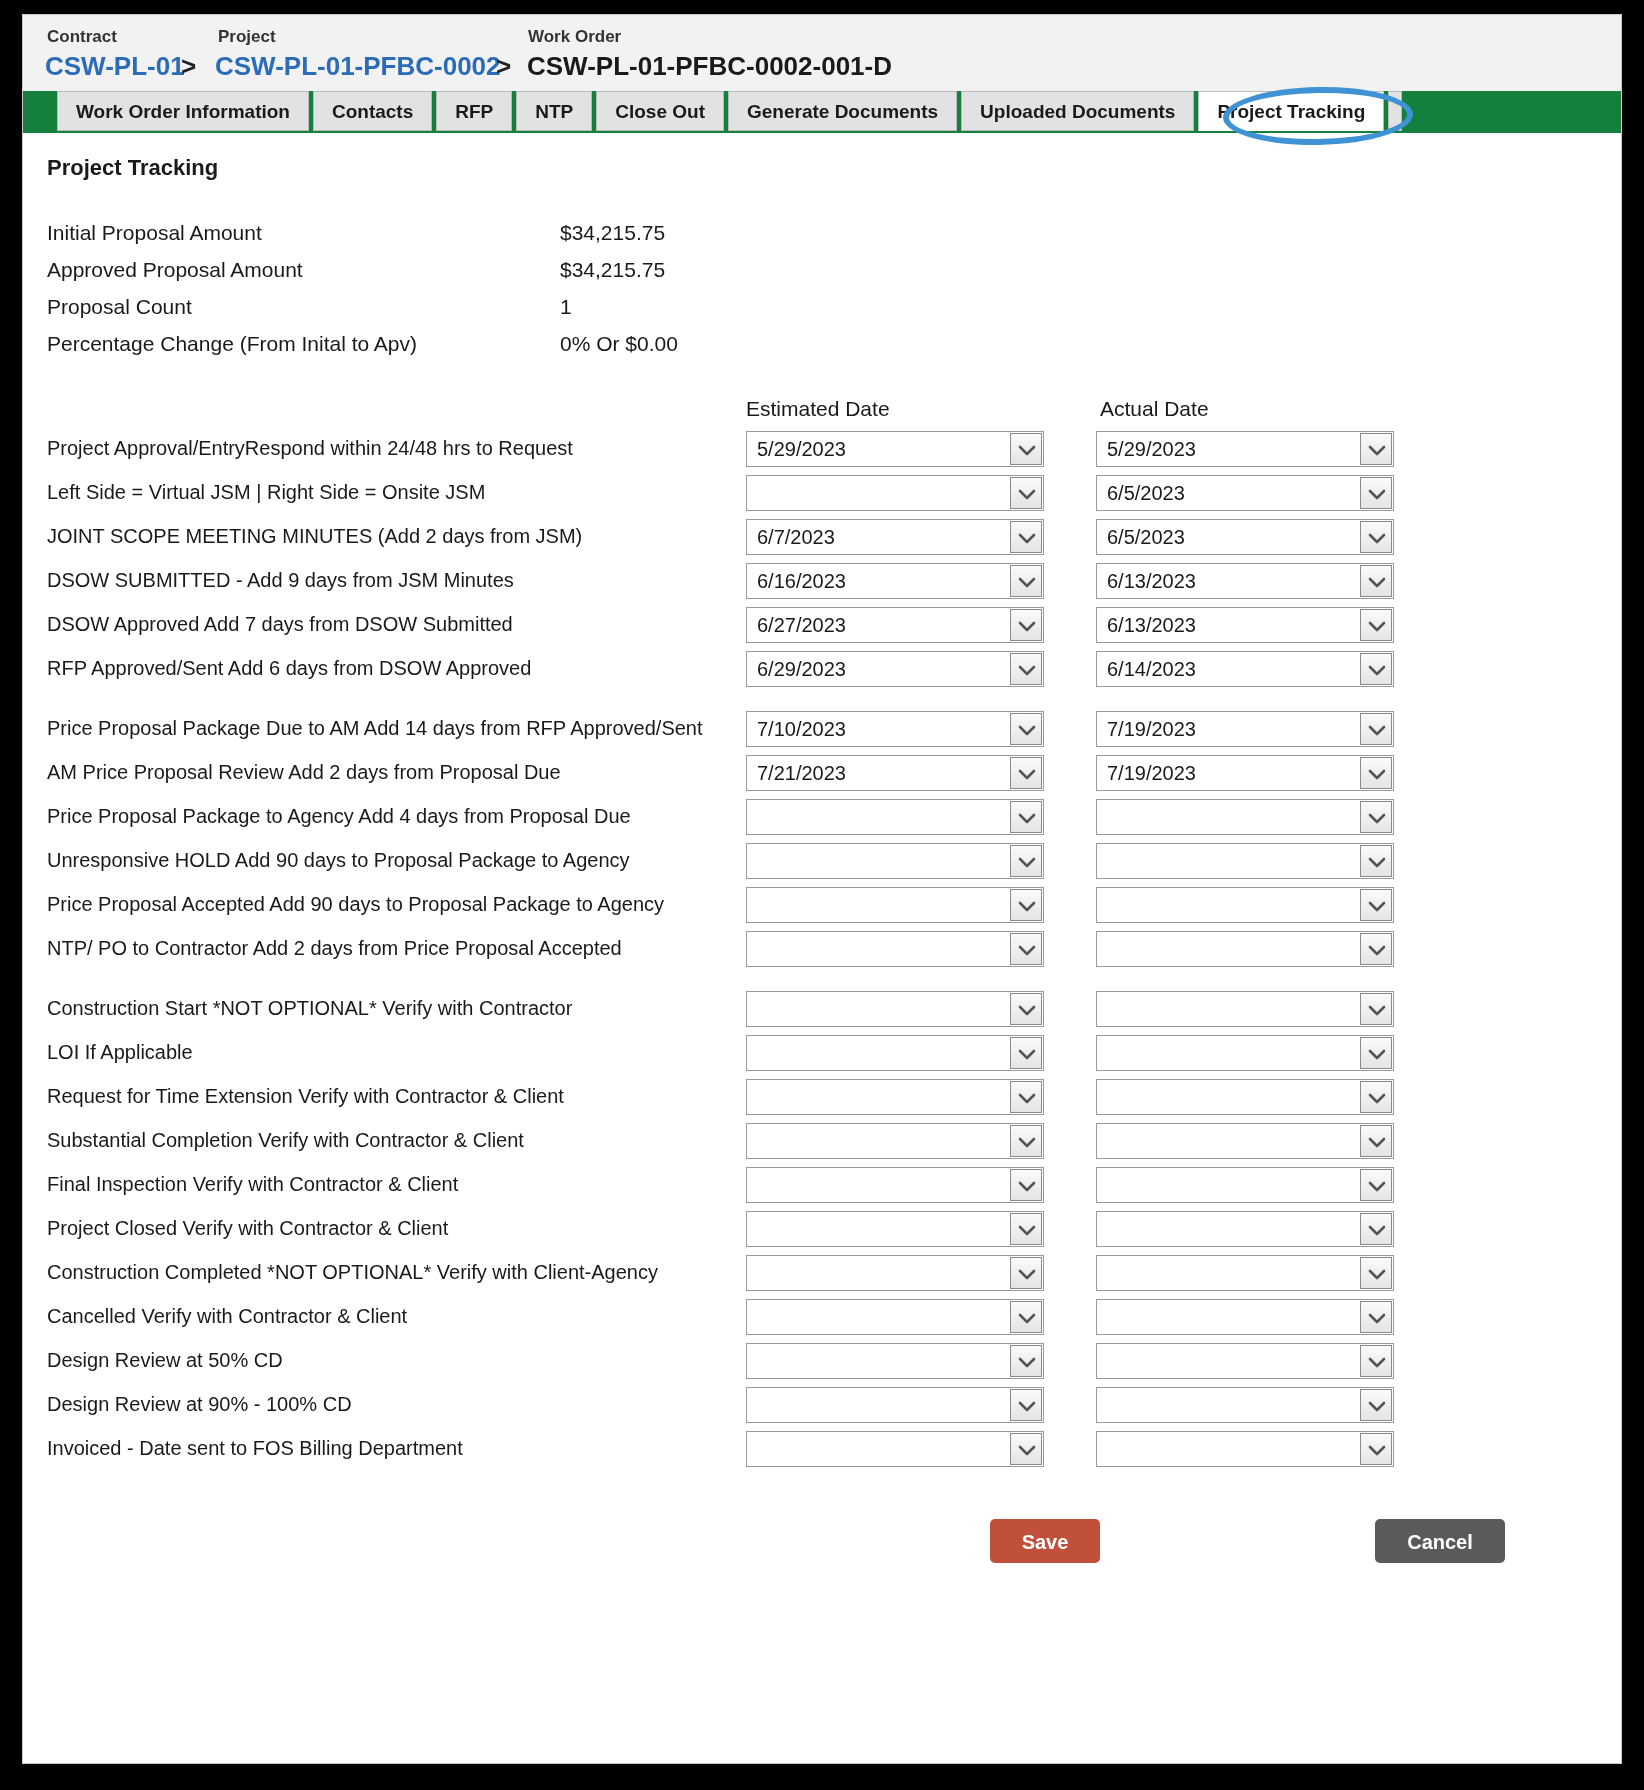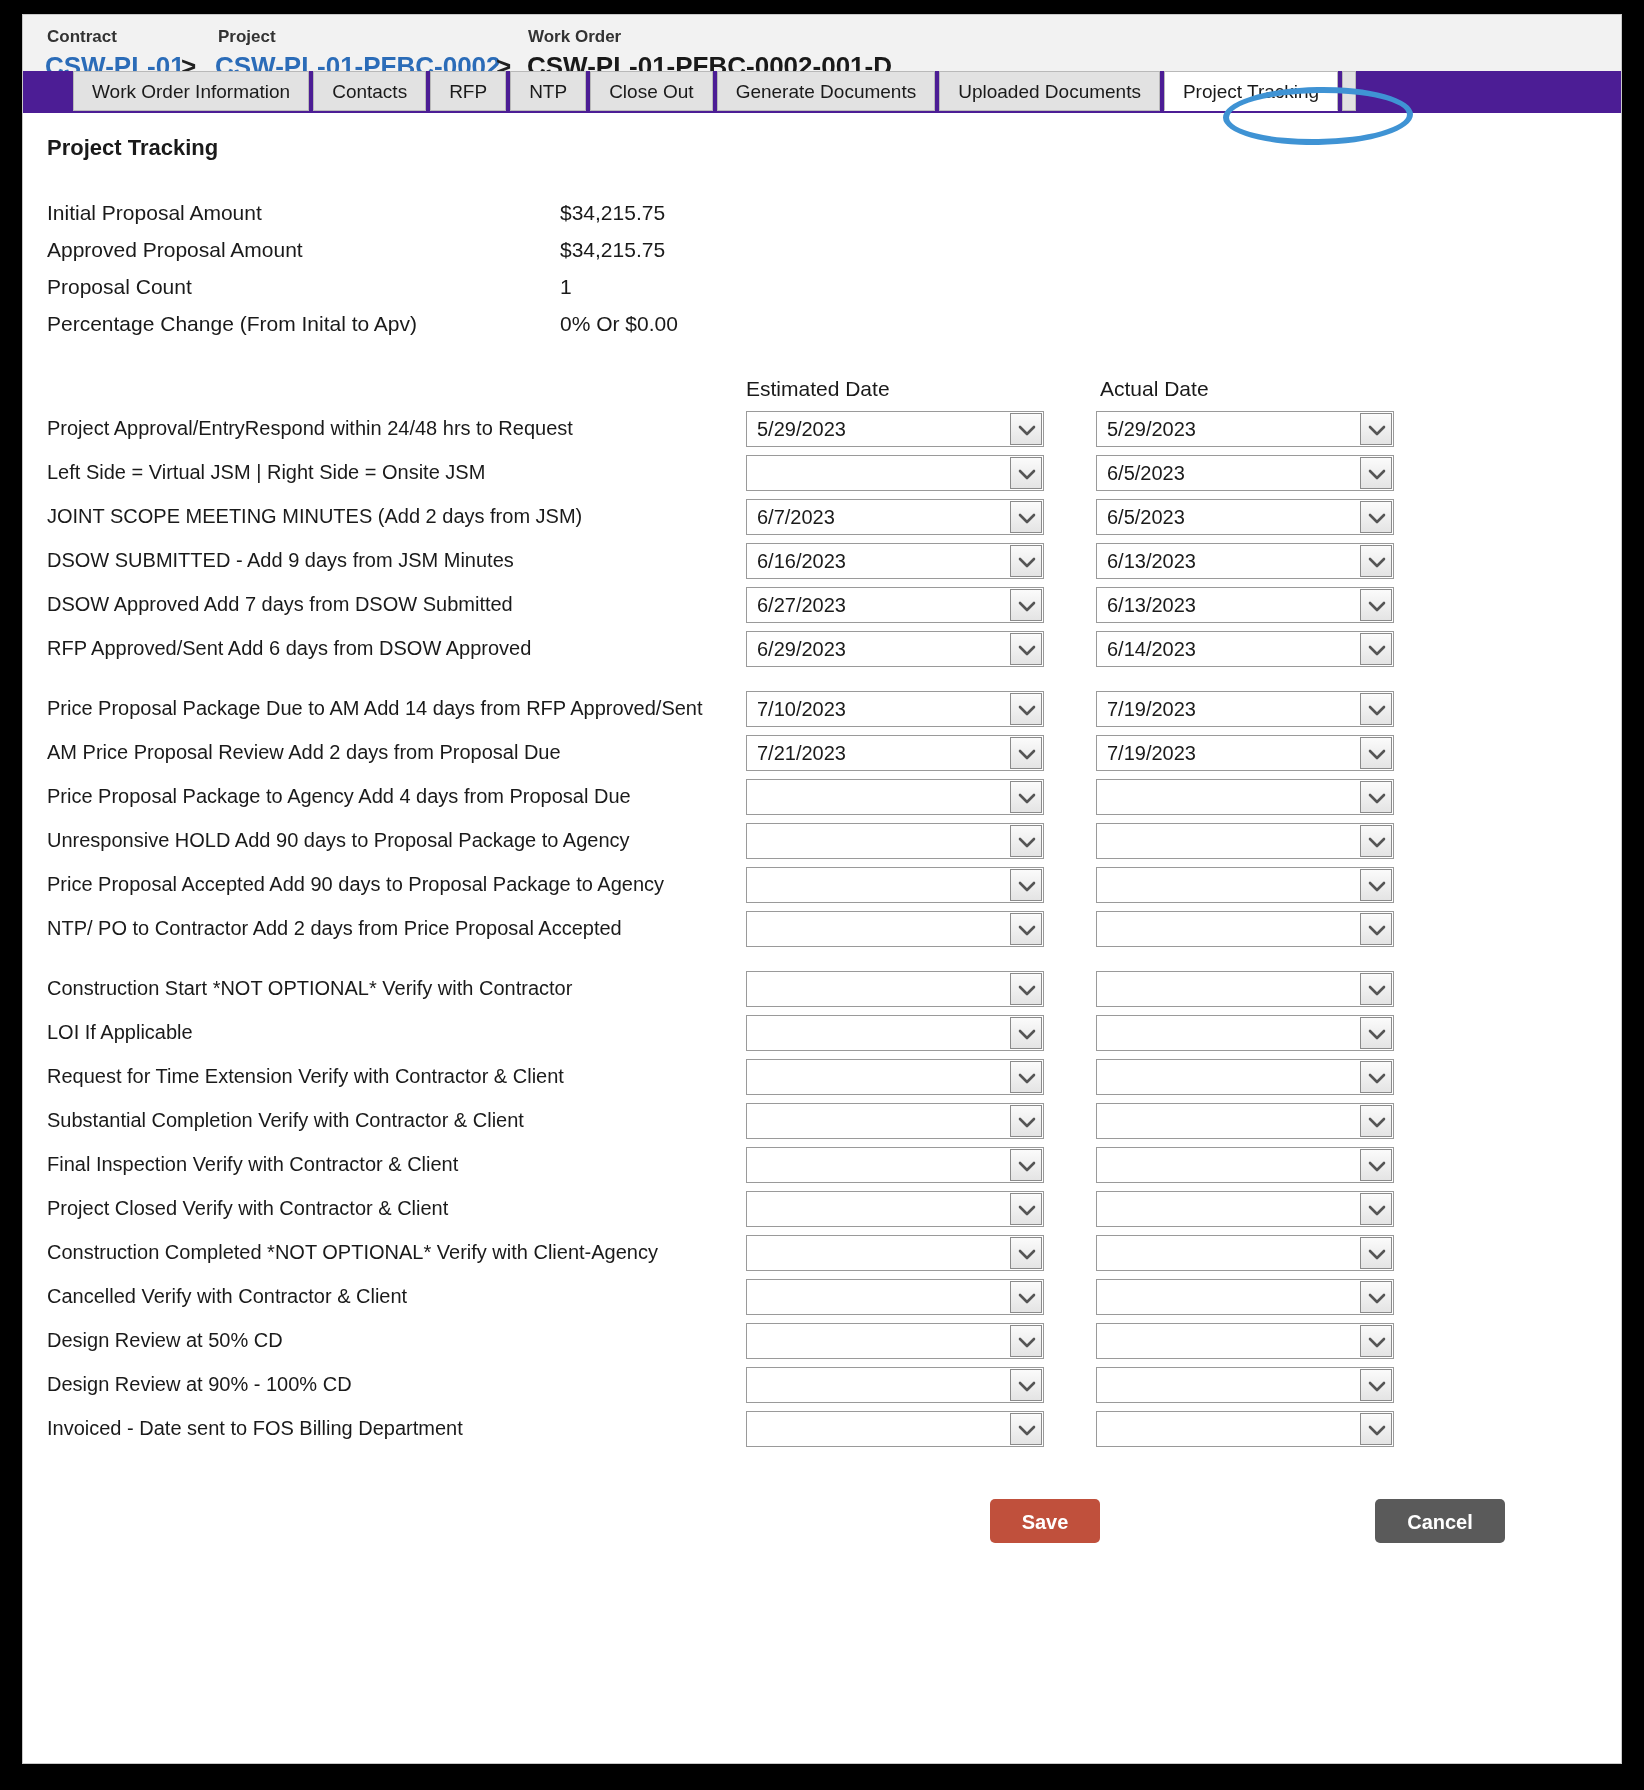--- a/index.html
+++ b/index.html
@@ -23,21 +23,21 @@
     background: #ffffff;
     border: 1px solid #c9c9c9;
     overflow: hidden;
   }
 
   
   .crumb-bar {
     background: #f2f2f2;
     padding: 14px 0 6px 0;
     border-bottom: 0;
-    height: 56px;
+    height: 76px;
     position: relative;
   }
   .crumb-labels {
     position: absolute; left: 0; top: 12px; right: 0;
     font-size: 17px; font-weight: bold; color: #333;
   }
   .crumb-values {
     position: absolute; left: 0; top: 36px; right: 0;
     font-size: 26px; font-weight: bold;
     white-space: nowrap;
@@ -48,24 +48,25 @@
   .cv-contract { position: absolute; left: 22px; color: #2b6cb8; }
   .cv-sep1     { position: absolute; left: 158px; color: #222; }
   .cv-project  { position: absolute; left: 192px; color: #2b6cb8; }
   .cv-sep2     { position: absolute; left: 473px; color: #222; }
   .cv-wo       { position: absolute; left: 504px; color: #1a1a1a; }
 
   
   .tabstrip {
     position: relative;
     height: 42px;
-    background: #4c1d95;
-    padding-left: 50px;
+    background: #15803d;
+    padding-left: 34px;
     white-space: nowrap;
     font-size: 0;
+    font-weight: bold;
   }
   .tab {
     display: inline-block;
     height: 40px;
     line-height: 40px;
     padding: 0 18px;
     margin-right: 4px;
     background: #e2e2e2;
     border: 1px solid #b9b9b9;
     border-bottom: 1px solid #b9b9b9;

